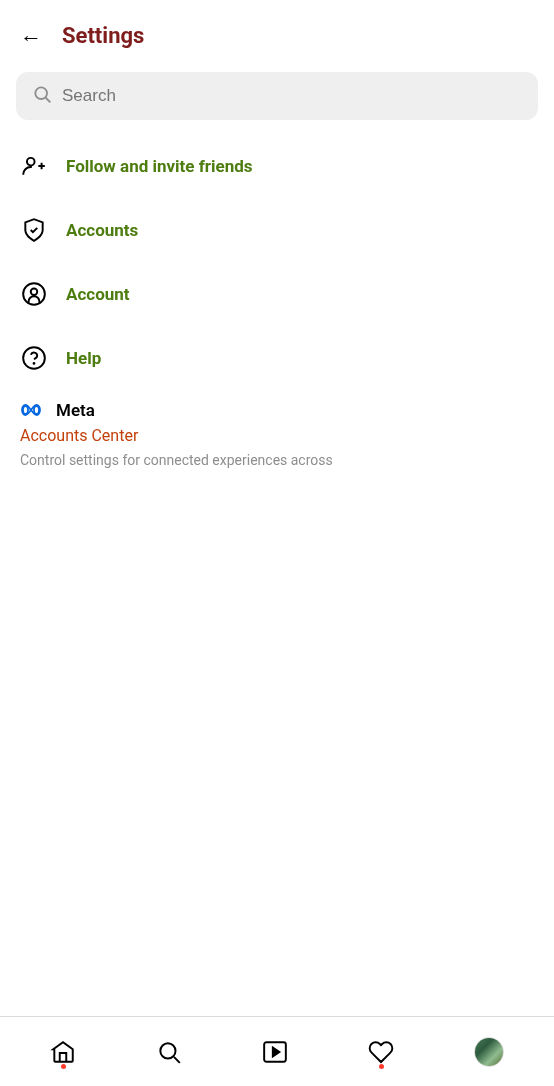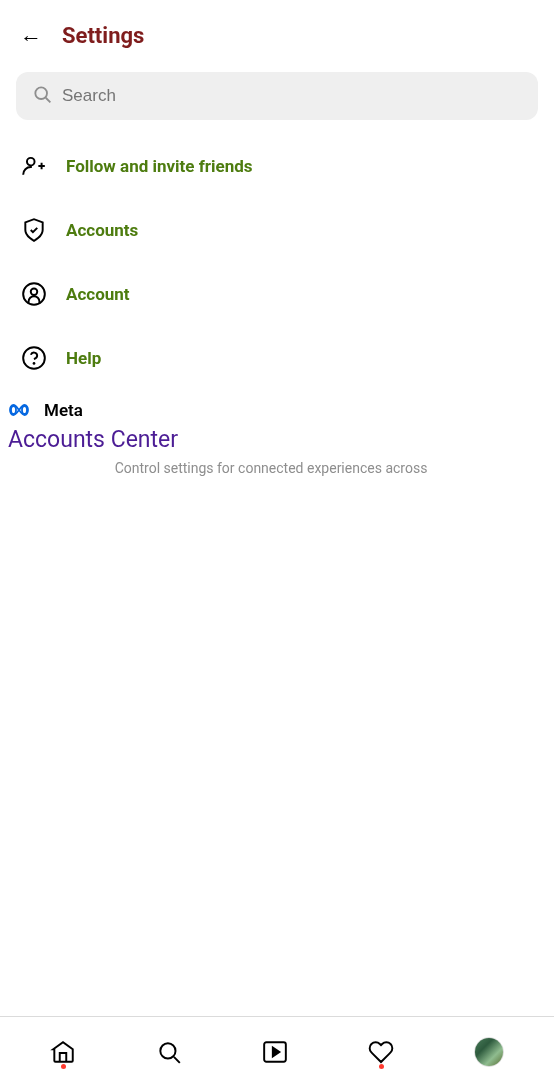--- a/index.html
+++ b/index.html
@@ -98,51 +98,50 @@
     }
 
     .privacy-arrow {
       position: absolute;
       right: 20px;
       top: 50%;
       transform: translateY(-50%);
     }
 
     .meta-section {
-      padding: 10px 20px 4px 8px;
+      padding: 10px 20px 4px 20px;
     }
 
     .meta-brand {
       display: flex;
       align-items: center;
       gap: 8px;
       margin-bottom: 6px;
     }
 
     .meta-text {
       font-size: 17px;
       font-weight: 600;
       color: #000;
     }
 
     .accounts-center-link {
-      font-size: 23px;
-      color: #4c1d95;
+      font-size: 16px;
+      color: #c2410c;
       font-weight: 400;
       cursor: pointer;
       padding-left: 0;
       margin-bottom: 6px;
       display: block;
     }
 
     .accounts-center-desc {
       font-size: 14px;
       color: #8e8e8e;
       line-height: 1.4;
-      text-align: center;
     }
 
     .bottom-nav {
       position: absolute;
       bottom: 0;
       left: 0;
       right: 0;
       height: 70px;
       background: #ffffff;
       border-top: 1px solid #dbdbdb;

